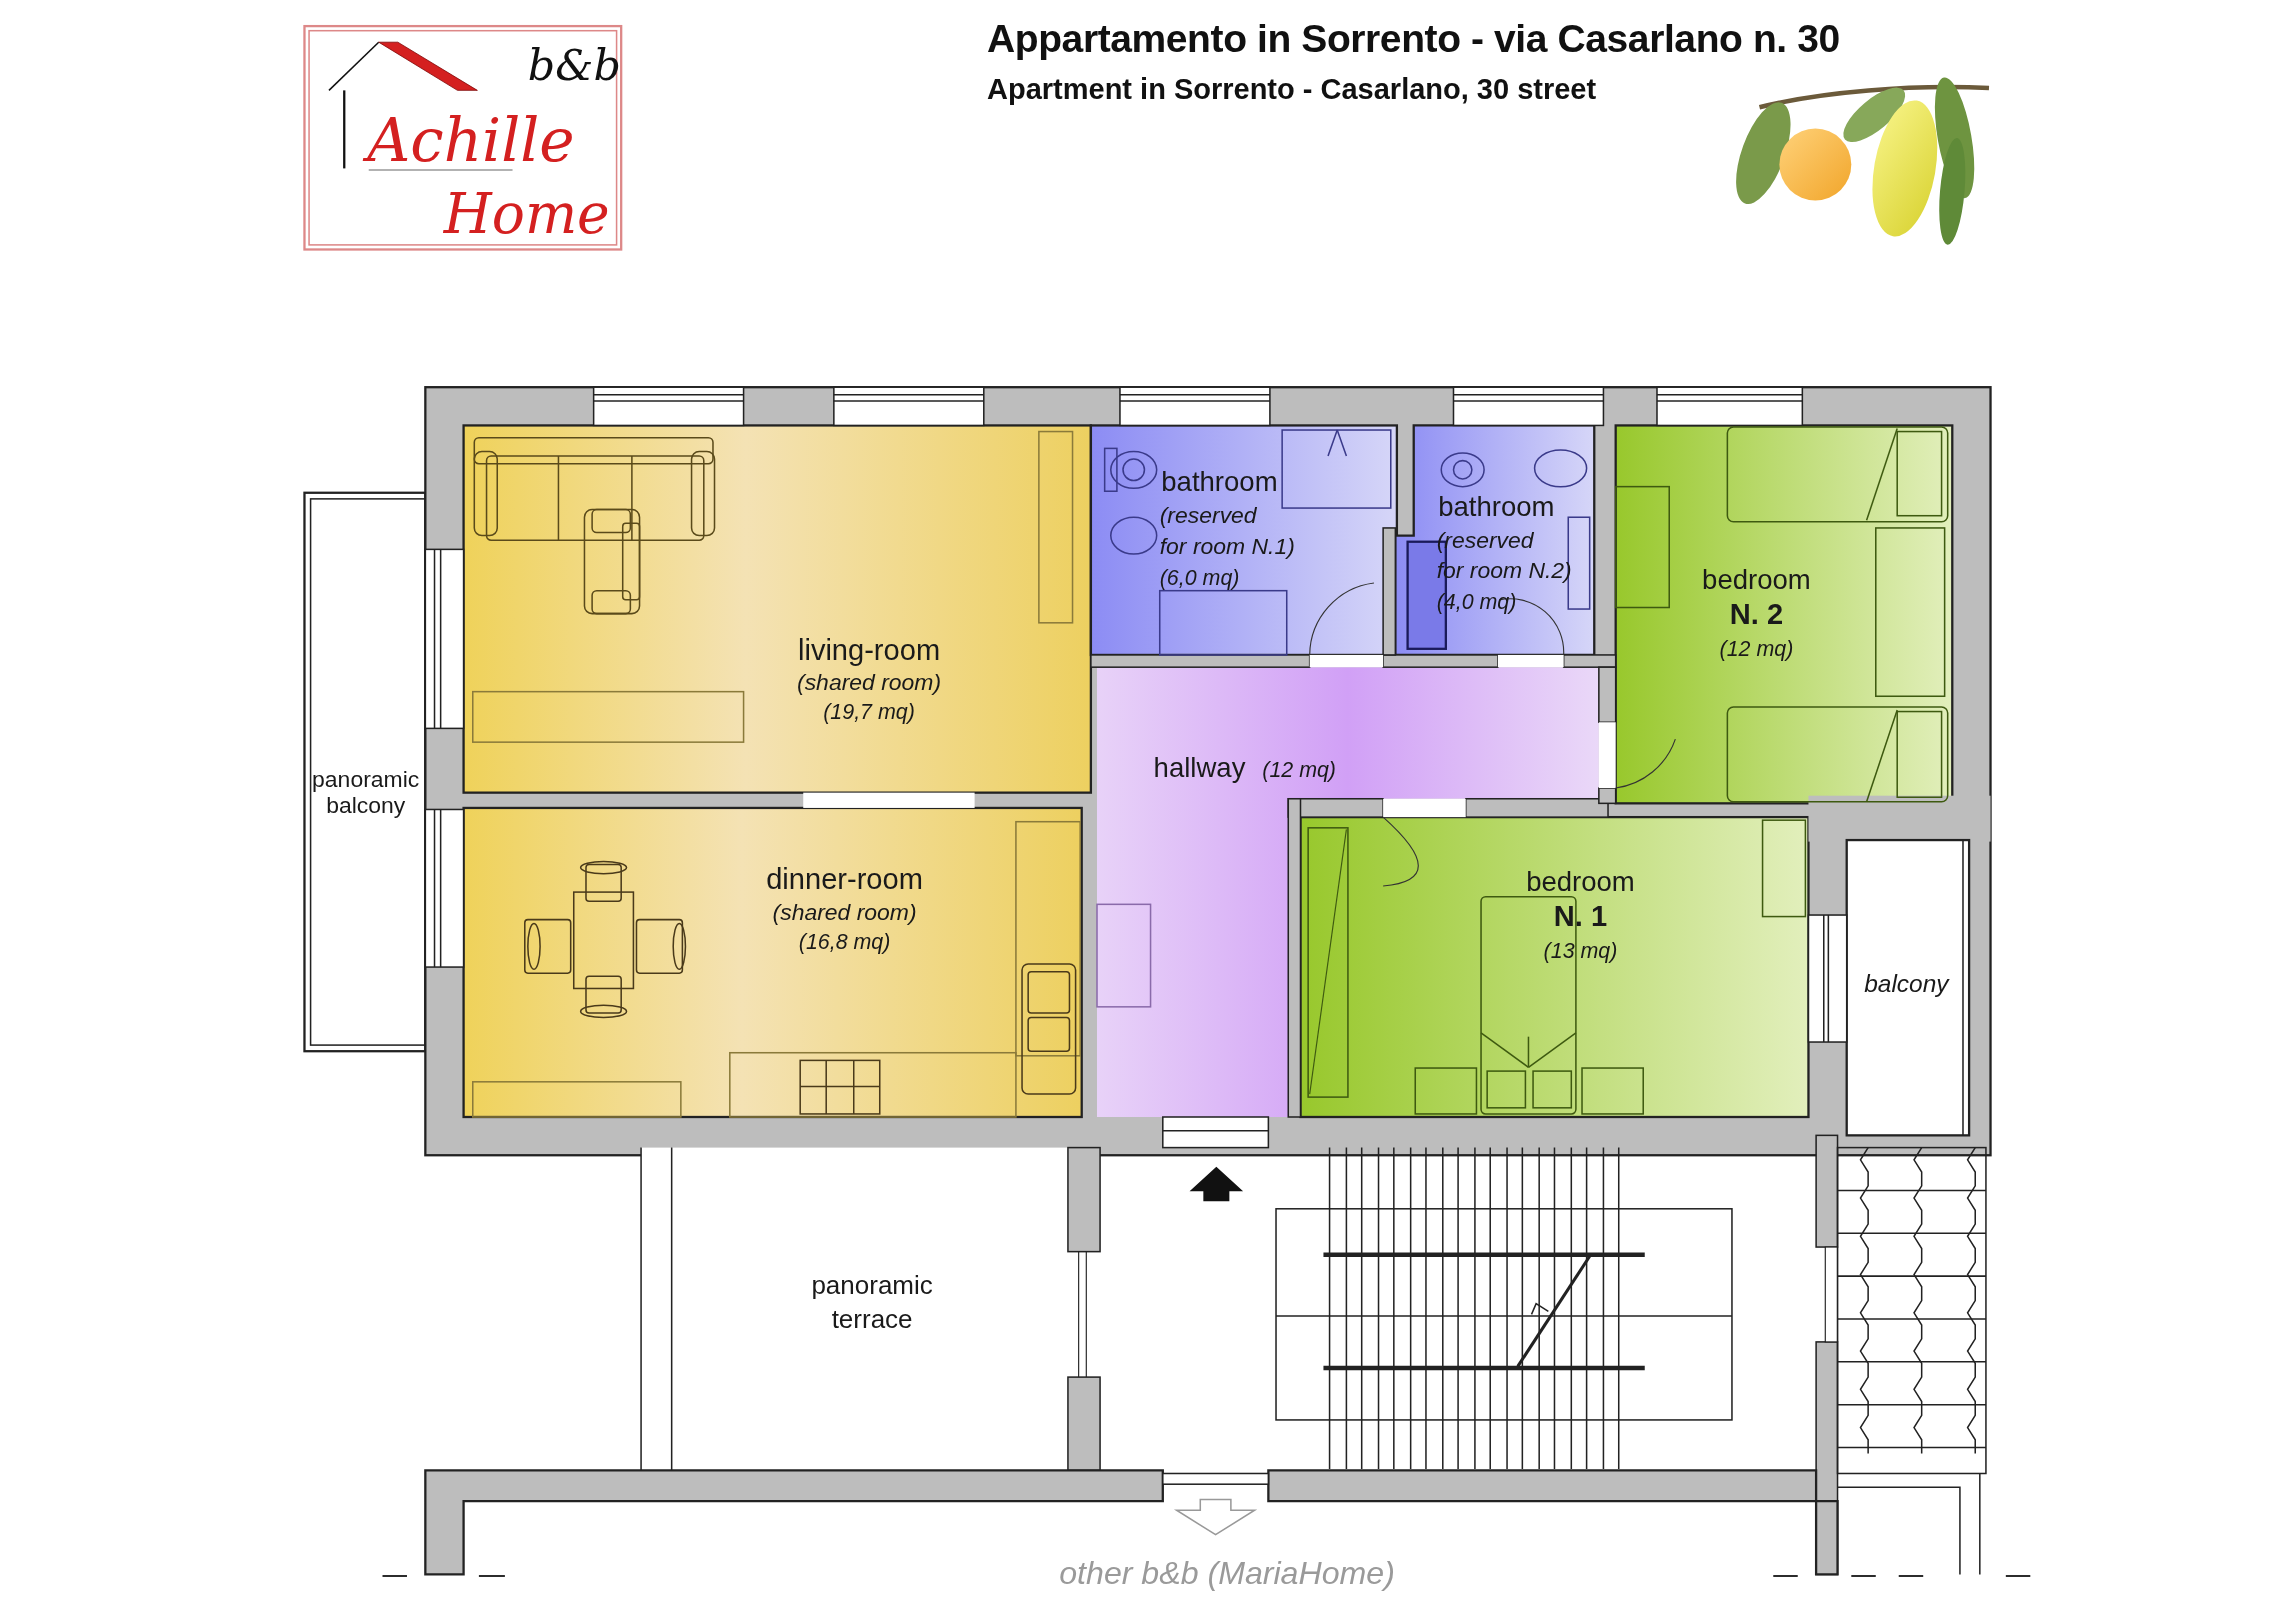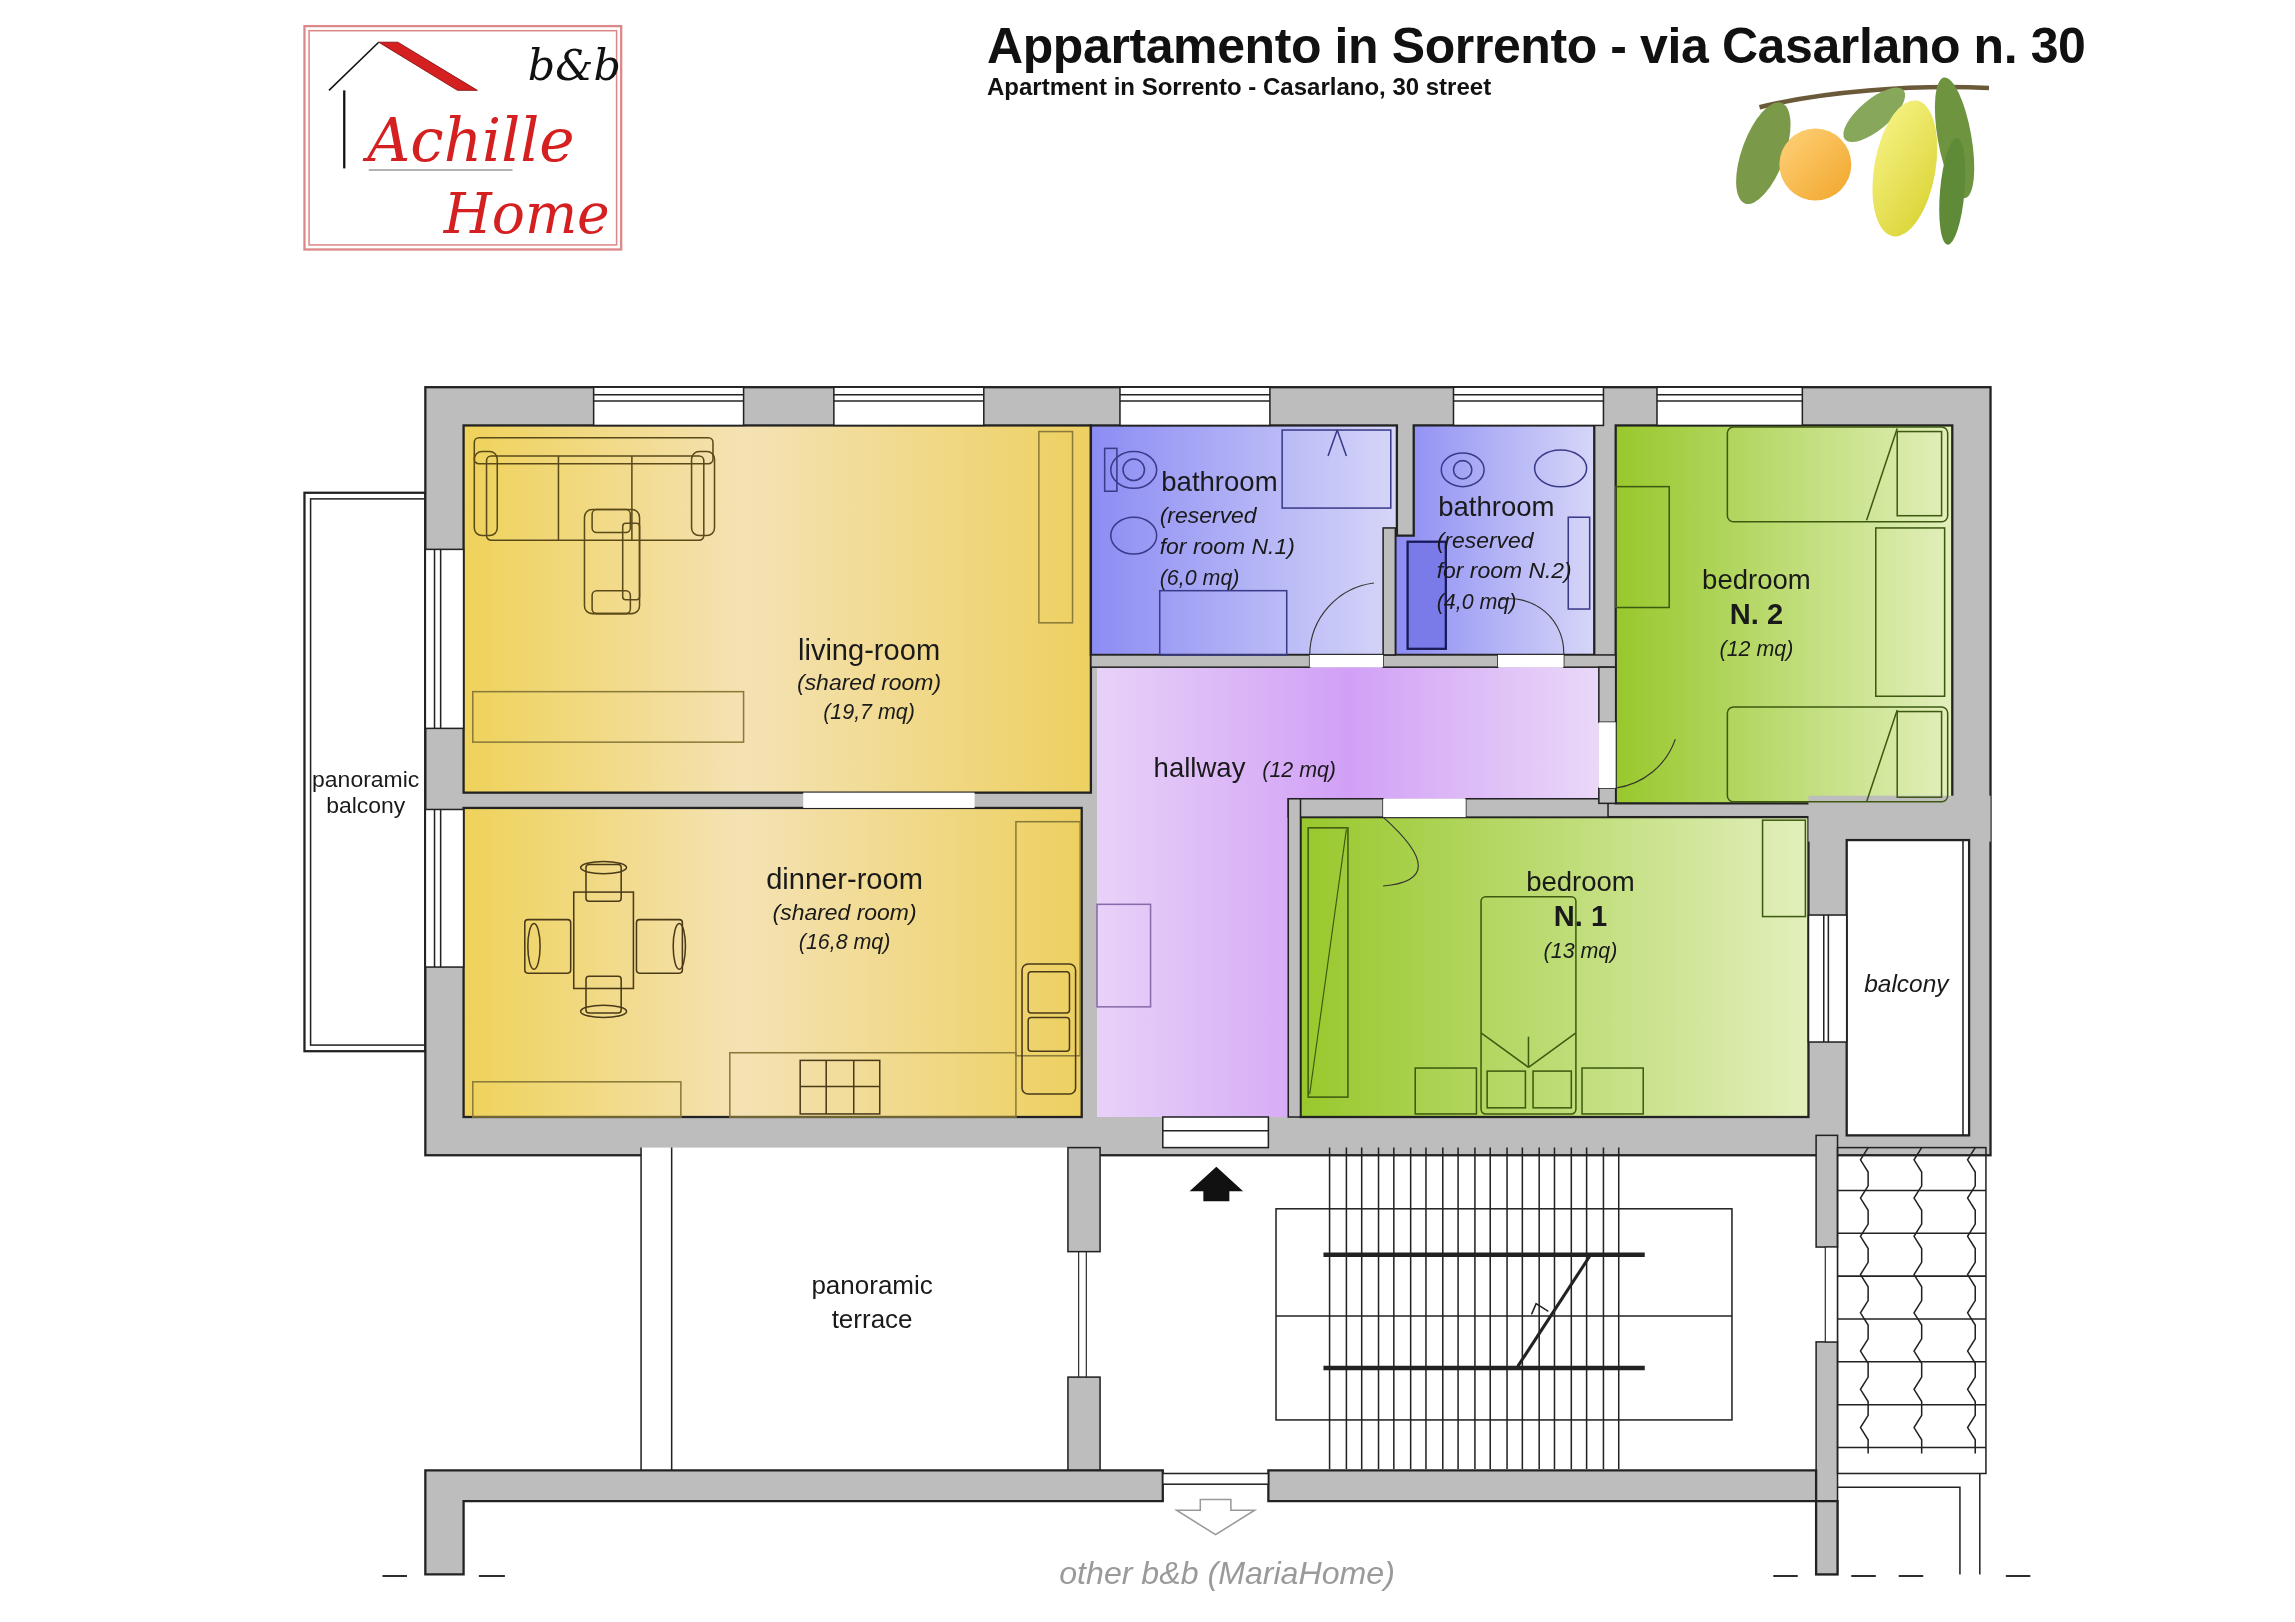--- a/index.html
+++ b/index.html
@@ -1,20 +1,20 @@
 <!DOCTYPE html>
 <html style="font-size:12.2px"><head>
 <meta charset="utf-8">
 <style>
   html, body { margin: 0; padding: 0; background: #ffffff; }
   body { width: 2295px; height: 1622px; position: relative; overflow: hidden; font-family: "Liberation Sans", sans-serif; }
   #plan { position: absolute; left: 0; top: 0; width: 2295px; height: 1622px; }
   .lbl { font-family: "Liberation Sans", sans-serif; fill: #1a1a1a; }
-  .title-main { position: absolute; left: 987px; top: 17px; font-family: "Liberation Sans", sans-serif; font-weight: bold; font-size: 50px; color: #111; letter-spacing: -0.4px; white-space: nowrap; }
-  .title-sub { position: absolute; left: 987px; top: 73px; font-family: "Liberation Sans", sans-serif; font-weight: bold; font-size: 24px; color: #111; white-space: nowrap; }
+  .title-main { position: absolute; left: 987px; top: 17px; font-family: "Liberation Sans", sans-serif; font-weight: bold; font-size: 39px; color: #111; letter-spacing: -0.4px; white-space: nowrap; }
+  .title-sub { position: absolute; left: 987px; top: 73px; font-family: "Liberation Sans", sans-serif; font-weight: bold; font-size: 29px; color: #111; white-space: nowrap; }
 </style>
 </head>
 <body>
 
 <div class="title-main">Appartamento in Sorrento - via Casarlano n. 30</div>
 <div class="title-sub">Apartment in Sorrento - Casarlano, 30 street</div>
 
 <svg id="plan" viewBox="0 0 3000 2120" xmlns="http://www.w3.org/2000/svg">
   <defs>
     <linearGradient id="gLiving" x1="0" x2="1" y1="0" y2="0">

